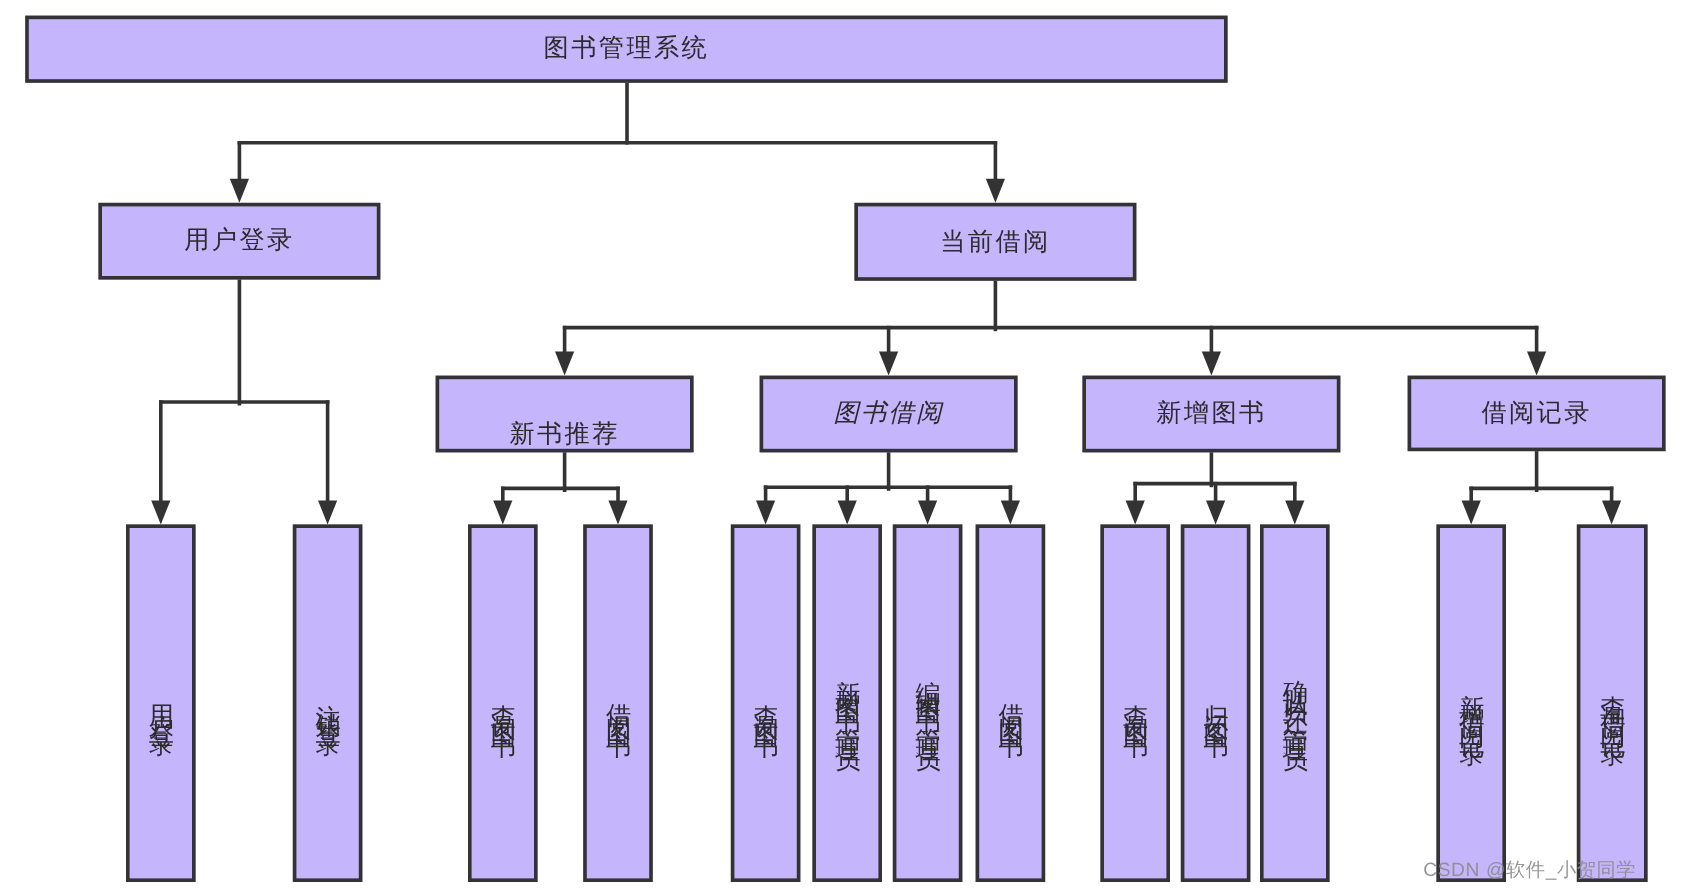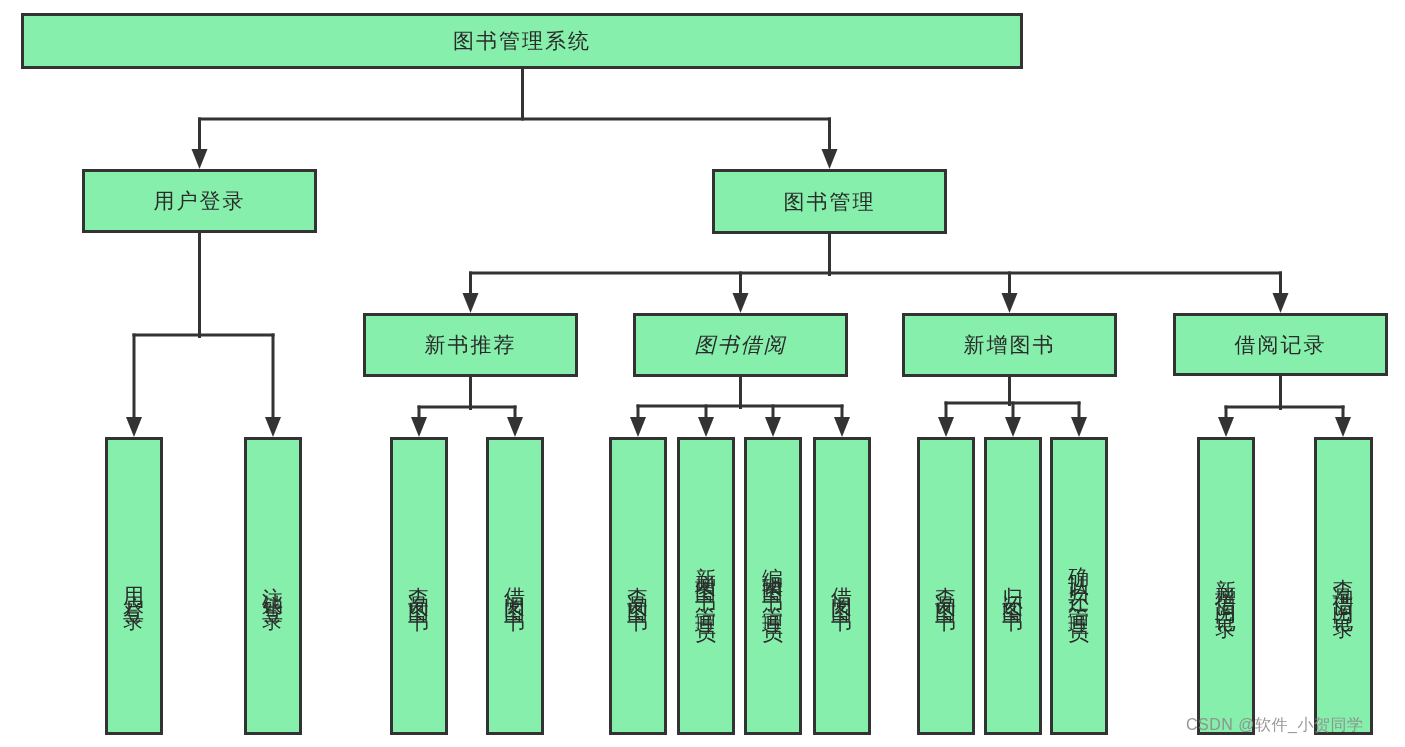--- a/index.html
+++ b/index.html
@@ -13,21 +13,21 @@
   }
   .connector-layer {
     position: absolute;
     left: 0; top: 0;
     width: 1405px; height: 747px;
   }
   .node {
     position: absolute;
     box-sizing: border-box;
     border: 3px solid #333333;
-    background: #86efac;
+    background: #c4b5fd;
     color: #2b2b2b;
     display: flex;
     align-items: center;
     justify-content: center;
     text-align: center;
   }
   .h-node {
     font-size: 21px;
     letter-spacing: 2px;
     line-height: 1.2;
@@ -112,24 +112,24 @@
     </svg>
 
   <div class="node h-node" style="left:21px; top:13px; width:1002px; height:56px;">
     <span>图书管理系统</span>
   </div>
 
   <div class="node h-node" style="left:82px; top:169px; width:235px; height:64px;">
     <span>用户登录</span>
   </div>
   <div class="node h-node" style="left:712px; top:169px; width:235px; height:65px;">
-    <span>图书管理</span>
+    <span>当前借阅</span>
   </div>
 
-  <div class="node h-node" style="left:363px; top:313px; width:215px; height:64px;">
+  <div class="node h-node" style="left:363px; top:313px; width:215px; height:64px;align-items:flex-end;">
     <span>新书推荐</span>
   </div>
   <div class="node h-node" style="left:633px; top:313px; width:215px; height:64px;font-style:italic;">
     <span>图书借阅</span>
   </div>
   <div class="node h-node" style="left:902px; top:313px; width:215px; height:64px;">
     <span>新增图书</span>
   </div>
   <div class="node h-node" style="left:1173px; top:313px; width:215px; height:63px;">
     <span>借阅记录</span>

